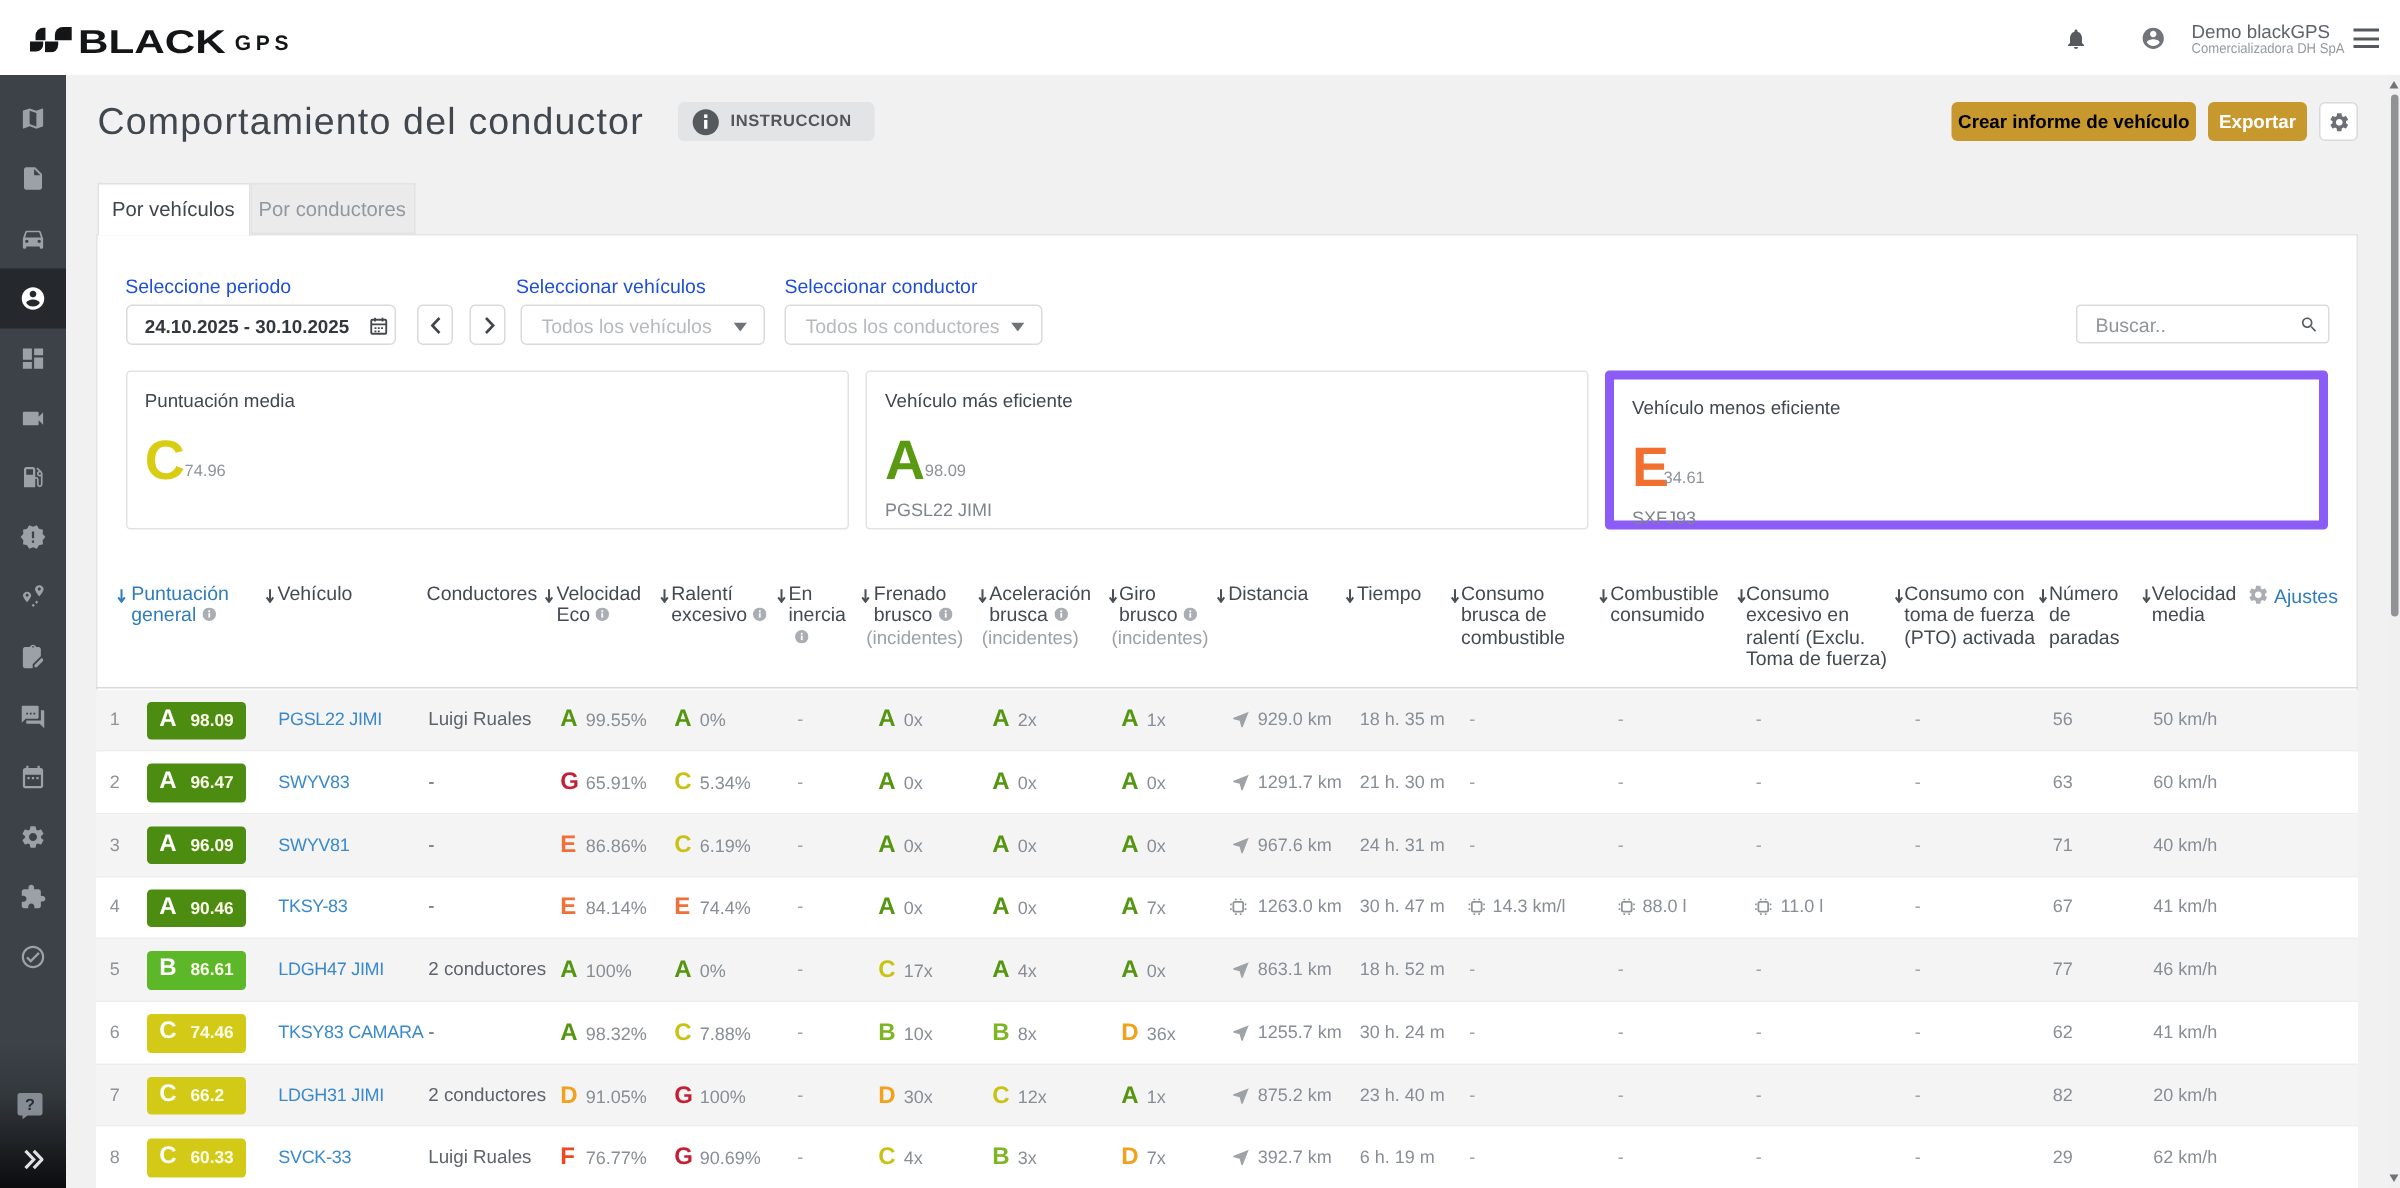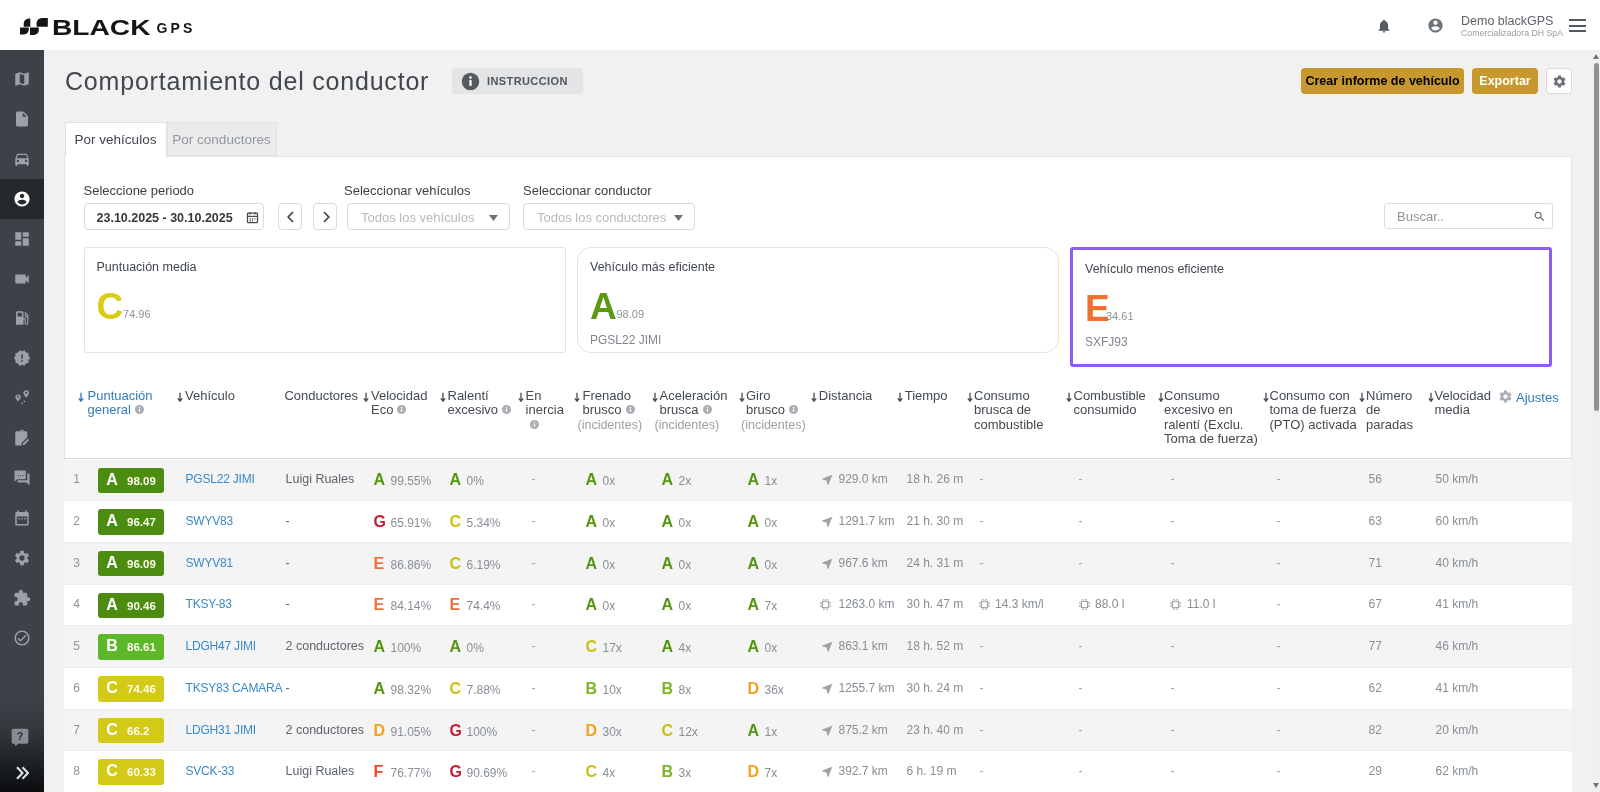--- a/index.html
+++ b/index.html
@@ -6,21 +6,21 @@
 .abs { position:absolute; }
 .val { font-size:12px; color:#878e95; }
 .dash { font-size:12px; color:#9aa0a6; }
 .rownum { font-size:12px; color:#8e9399; }
 .link { font-size:12px; letter-spacing:-0.2px; color:#3989cb; }
 .cond { font-size:12.5px; color:#5c636a; }
 .hcol { font-size:13px; line-height:14.6px; }
 .hline { white-space:nowrap; }
 .inc { color:#9ba1a8; font-size:12.5px; }
 .info { display:inline-block; margin-left:4px; }
-.flabel { font-size:13px; color:#404040; }
+.flabel { font-size:13px; color:#1d4ed8; }
 .fbox { background:#fff; border:1px solid #d9dadb; border-radius:4px; }
 </style></head>
 <body>
 
 <div class="abs" style="left:0;top:0;width:1600px;height:50px;background:#fff"></div>
 <svg class="abs" style="left:20px;top:18px" width="28" height="17" viewBox="0 0 28 17">
   <g fill="#141517">
     <path d="M3.7,8.8 v-3 a5.3,5.3 0 0 1 5.3,-5.3 h1.3 v8.3 z"></path>
     <path d="M0,9.6 h8.8 v2 a4.8,4.8 0 0 1 -4.8,4.8 H0 z"></path>
     <path d="M16.6,8.8 v-3.5 a5.3,5.3 0 0 1 5.3,-5.3 h5.9 v8.8 z"></path>
@@ -122,21 +122,21 @@
       <path fill="#6a7076" d="M19.14 12.94c.04-.3.06-.61.06-.94 0-.32-.02-.64-.07-.94l2.03-1.58c.18-.14.23-.41.12-.61l-1.92-3.32c-.12-.22-.37-.29-.59-.22l-2.39.96c-.5-.38-1.03-.7-1.62-.94l-.36-2.54c-.04-.24-.24-.41-.48-.41h-3.84c-.24 0-.43.17-.47.41l-.36 2.54c-.59.24-1.13.57-1.62.94l-2.39-.96c-.22-.08-.47 0-.59.22L2.74 8.87c-.12.21-.08.47.12.61l2.03 1.58c-.05.3-.09.63-.09.94s.02.64.07.94l-2.03 1.58c-.18.14-.23.41-.12.61l1.92 3.32c.12.22.37.29.59.22l2.39-.96c.5.38 1.03.7 1.62.94l.36 2.54c.05.24.24.41.48.41h3.84c.24 0 .44-.17.47-.41l.36-2.54c.59-.24 1.13-.56 1.62-.94l2.39.96c.22.08.47 0 .59-.22l1.92-3.32c.12-.22.07-.47-.12-.61l-2.01-1.58zM12 15.6c-1.98 0-3.6-1.62-3.6-3.6s1.62-3.6 3.6-3.6 3.6 1.62 3.6 3.6-1.62 3.6-3.6 3.6z"></path>
     </svg>
 </div>
 
 <div class="abs" style="left:166.5px;top:122px;width:110px;height:34px;background:#ebebec;border:1px solid #e3e3e4;color:#9298a0;font-size:13.5px;text-align:center;line-height:33px">Por conductores</div>
 <div class="abs" style="left:63.5px;top:156px;width:1508.5px;height:636px;background:#fff;border:1px solid #e3e4e5;border-bottom:none"></div>
 <div class="abs" style="left:64.5px;top:122px;width:102px;height:35px;background:#fff;border:1px solid #e0e0e1;border-bottom:none;color:#3f454c;font-size:13.5px;text-align:center;line-height:34px">Por vehículos</div>
 
 <div class="abs flabel" style="left:83.5px;top:183px">Seleccione periodo</div>
 <div class="abs fbox" style="left:83.5px;top:203px;width:180px;height:27px">
-  <span class="abs" style="left:12px;top:7px;font-size:12.5px;font-weight:bold;color:#33383d">23.10.2025 - 30.10.2025</span>
+  <span class="abs" style="left:12px;top:7px;font-size:12.5px;font-weight:bold;color:#33383d">24.10.2025 - 30.10.2025</span>
   <svg class="abs" style="left:160px;top:6px" width="15" height="15" viewBox="0 0 24 24">
       <path fill="none" stroke="#44494f" stroke-width="2" d="M5 5h14c0.55 0 1 .45 1 1v13c0 .55-.45 1-1 1H5c-.55 0-1-.45-1-1V6c0-.55.45-1 1-1zM8 3v4M16 3v4M4 10h16"></path>
       <path fill="#44494f" d="M7.5 13h2v2h-2zM11 13h2v2h-2zM14.5 13h2v2h-2zM7.5 16.5h2v2h-2zM11 16.5h2v2h-2z"></path>
     </svg>
 </div>
 <div class="abs fbox" style="left:277.5px;top:203px;width:24px;height:27px">
     <svg class="abs" style="left:8px;top:7px" width="7" height="12" viewBox="0 0 7 12">
       <path fill="none" stroke="#3f454b" stroke-width="1.7" d="M6 1 L1.2 6 L6 11"></path>
     </svg>
   </div>
@@ -164,27 +164,27 @@
   <svg class="abs" style="left:148px;top:6px" width="13" height="13" viewBox="0 0 24 24">
       <path fill="#565b60" d="M15.5 14h-.79l-.28-.27C15.41 12.59 16 11.11 16 9.5 16 5.91 13.09 3 9.5 3S3 5.91 3 9.5 5.91 16 9.5 16c1.61 0 3.09-.59 4.23-1.57l.27.28v.79l5 4.99L20.49 19l-4.99-5zm-6 0C7.01 14 5 11.99 5 9.5S7.01 5 9.5 5 14 7.01 14 9.5 11.99 14 9.5 14z"></path>
     </svg>
 </div>
 
 <div class="abs" style="left:83.5px;top:247px;width:482px;height:106px;background:#fff;border:1px solid #e2e3e4;border-radius:3px">
   <span class="abs" style="left:12px;top:12px;font-size:12.5px;color:#40474e">Puntuación media</span>
   <span class="abs" style="left:12px;top:40px;font-size:37px;font-weight:bold;color:#d8cd12;line-height:37px">C</span>
   <span class="abs" style="left:38.5px;top:60px;font-size:11px;color:#8d9399">74.96</span>
 </div>
-<div class="abs" style="left:577px;top:247px;width:482px;height:106px;background:#fff;border:1px solid #e2e3e4;border-radius:14px">
+<div class="abs" style="left:577px;top:247px;width:482px;height:106px;background:#fff;border:1px solid #e2e3e4;border-radius:3px">
   <span class="abs" style="left:12px;top:12px;font-size:12.5px;color:#40474e">Vehículo más eficiente</span>
   <span class="abs" style="left:12px;top:40px;font-size:37px;font-weight:bold;color:#5a9912;line-height:37px">A</span>
   <span class="abs" style="left:38.5px;top:60px;font-size:11px;color:#8d9399">98.09</span>
   <span class="abs" style="left:12px;top:85px;font-size:12px;color:#7f858c">PGSL22 JIMI</span>
 </div>
-<div class="abs" style="left:1070px;top:247px;width:482px;height:120px;background:#fff;border:3px solid #8b5cf6;border-radius:3px">
+<div class="abs" style="left:1070px;top:247px;width:482px;height:106px;background:#fff;border:6px solid #8b5cf6;border-radius:3px">
   <span class="abs" style="left:12px;top:12px;font-size:12.5px;color:#40474e">Vehículo menos eficiente</span>
   <span class="abs" style="left:12px;top:40px;font-size:37px;font-weight:bold;color:#f2702f;line-height:37px">E</span>
   <span class="abs" style="left:33px;top:60px;font-size:11px;color:#8d9399">34.61</span>
   <span class="abs" style="left:12px;top:85px;font-size:12px;color:#7f858c">SXFJ93</span>
 </div>
 
 <svg class="abs" style="left:77px;top:392px" width="8" height="10" viewBox="0 0 8 10">
     <path fill="none" stroke="#2f7dbd" stroke-width="1.35" d="M4 0.8 V8.8 M1.8 6.3 L4 9.2 L6.2 6.3"></path>
   </svg>
 <div class="abs hcol" style="left:87.5px;top:388.5px;color:#2f7dbd">
@@ -365,21 +365,21 @@
     <span class="val">2x</span>
   </div>
 <div class="abs" style="left:747.5px;top:459.35px;height:42px;display:flex;align-items:baseline;padding-top:12px">
     <b style="width:17px;font-size:16px;color:#549610;font-weight:bold;line-height:18px">A</b>
     <span class="val">1x</span>
   </div>
 <svg class="abs" style="left:820.5px;top:473.35px" width="13" height="13" viewBox="0 0 24 24">
     <path fill="#8d9399" d="M21.71 3.29a1 1 0 0 0-1.05-.23l-18 7a1 1 0 0 0 .09 1.9l7.3 1.99 1.99 7.3a1 1 0 0 0 1.9.09l7-18a1 1 0 0 0-.23-1.05z" opacity="0.85"></path>
   </svg>
 <div class="abs val" style="left:838.5px;top:472.35px;">929.0 km</div>
-<div class="abs val" style="left:906.5px;top:472.35px;">18 h. 26 m</div>
+<div class="abs val" style="left:906.5px;top:472.35px;">18 h. 35 m</div>
 <div class="abs dash" style="left:979.5px;top:472.35px;">-</div>
 <div class="abs dash" style="left:1078.5px;top:472.35px;">-</div>
 <div class="abs dash" style="left:1170.5px;top:472.35px;">-</div>
 <div class="abs dash" style="left:1276.5px;top:472.35px;">-</div>
 <div class="abs val" style="left:1368.5px;top:472.35px;">56</div>
 <div class="abs val" style="left:1435.5px;top:472.35px;">50 km/h</div>
 <div class="abs" style="left:63.5px;top:501.2px;width:1508.5px;height:41.7px;background:#ffffff;border-bottom:1px solid #ededee"></div>
 <div class="abs rownum" style="left:70px;top:514.05px;width:13px;text-align:center">2</div>
 <div class="abs" style="left:97.5px;top:509.24999999999994px;width:66px;height:25.5px;background:#4c8c11;border-radius:3px;color:#fff">
     <span class="abs" style="left:0;top:3px;width:29px;text-align:center;font-size:16px;font-weight:bold">A</span>

